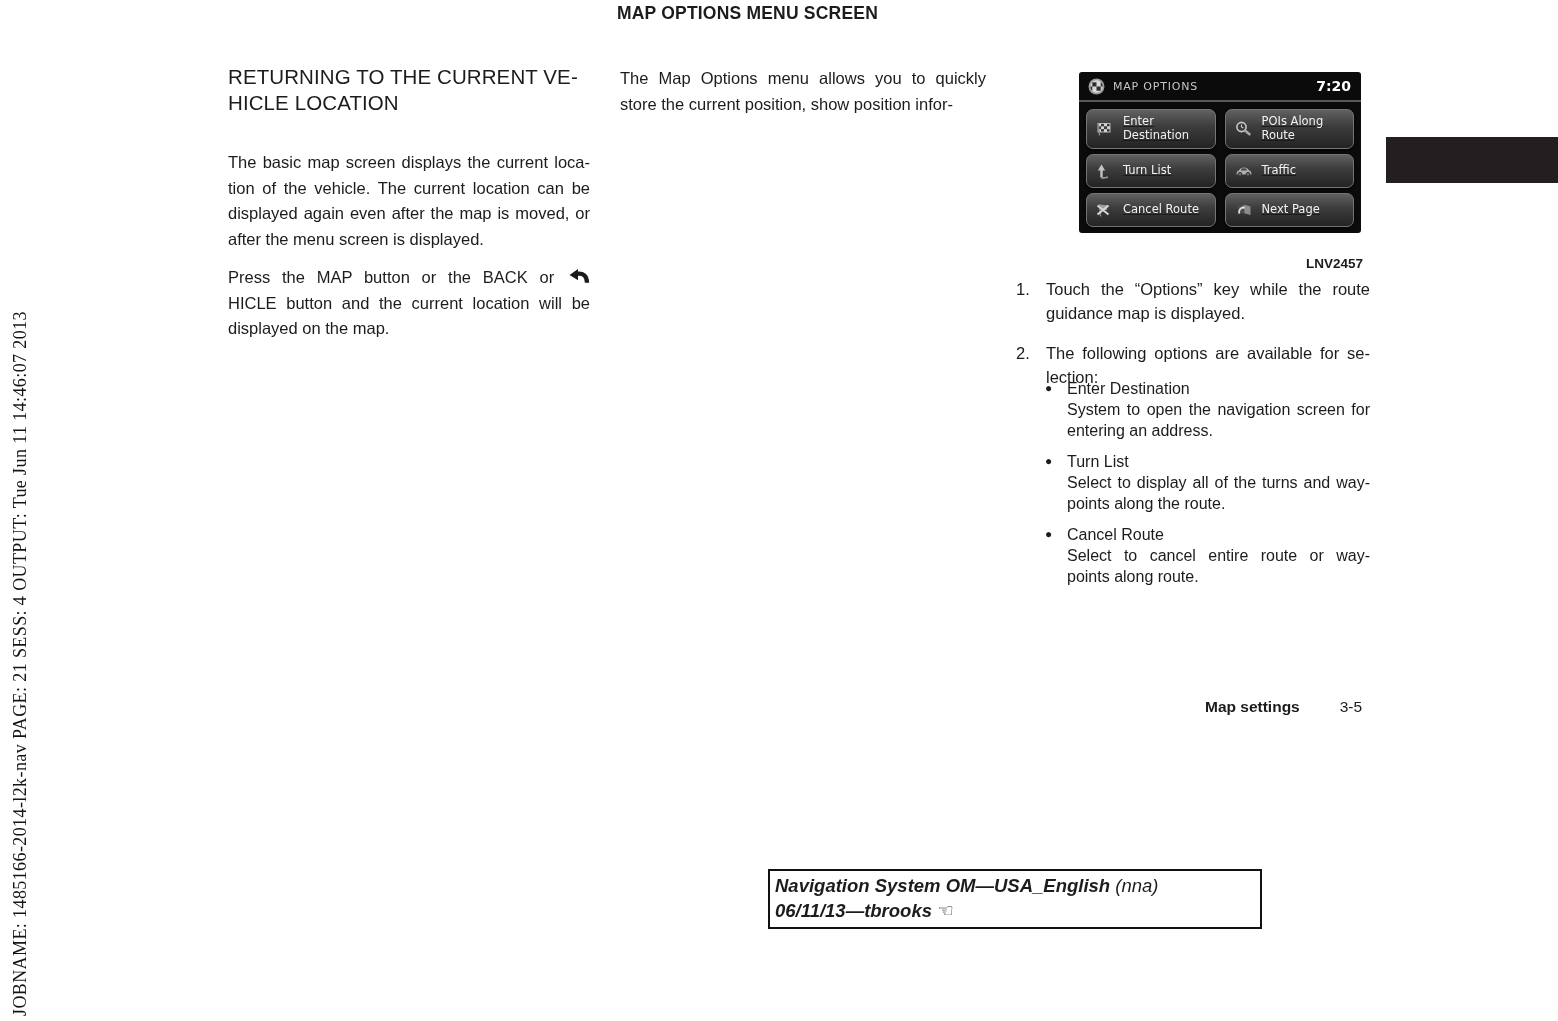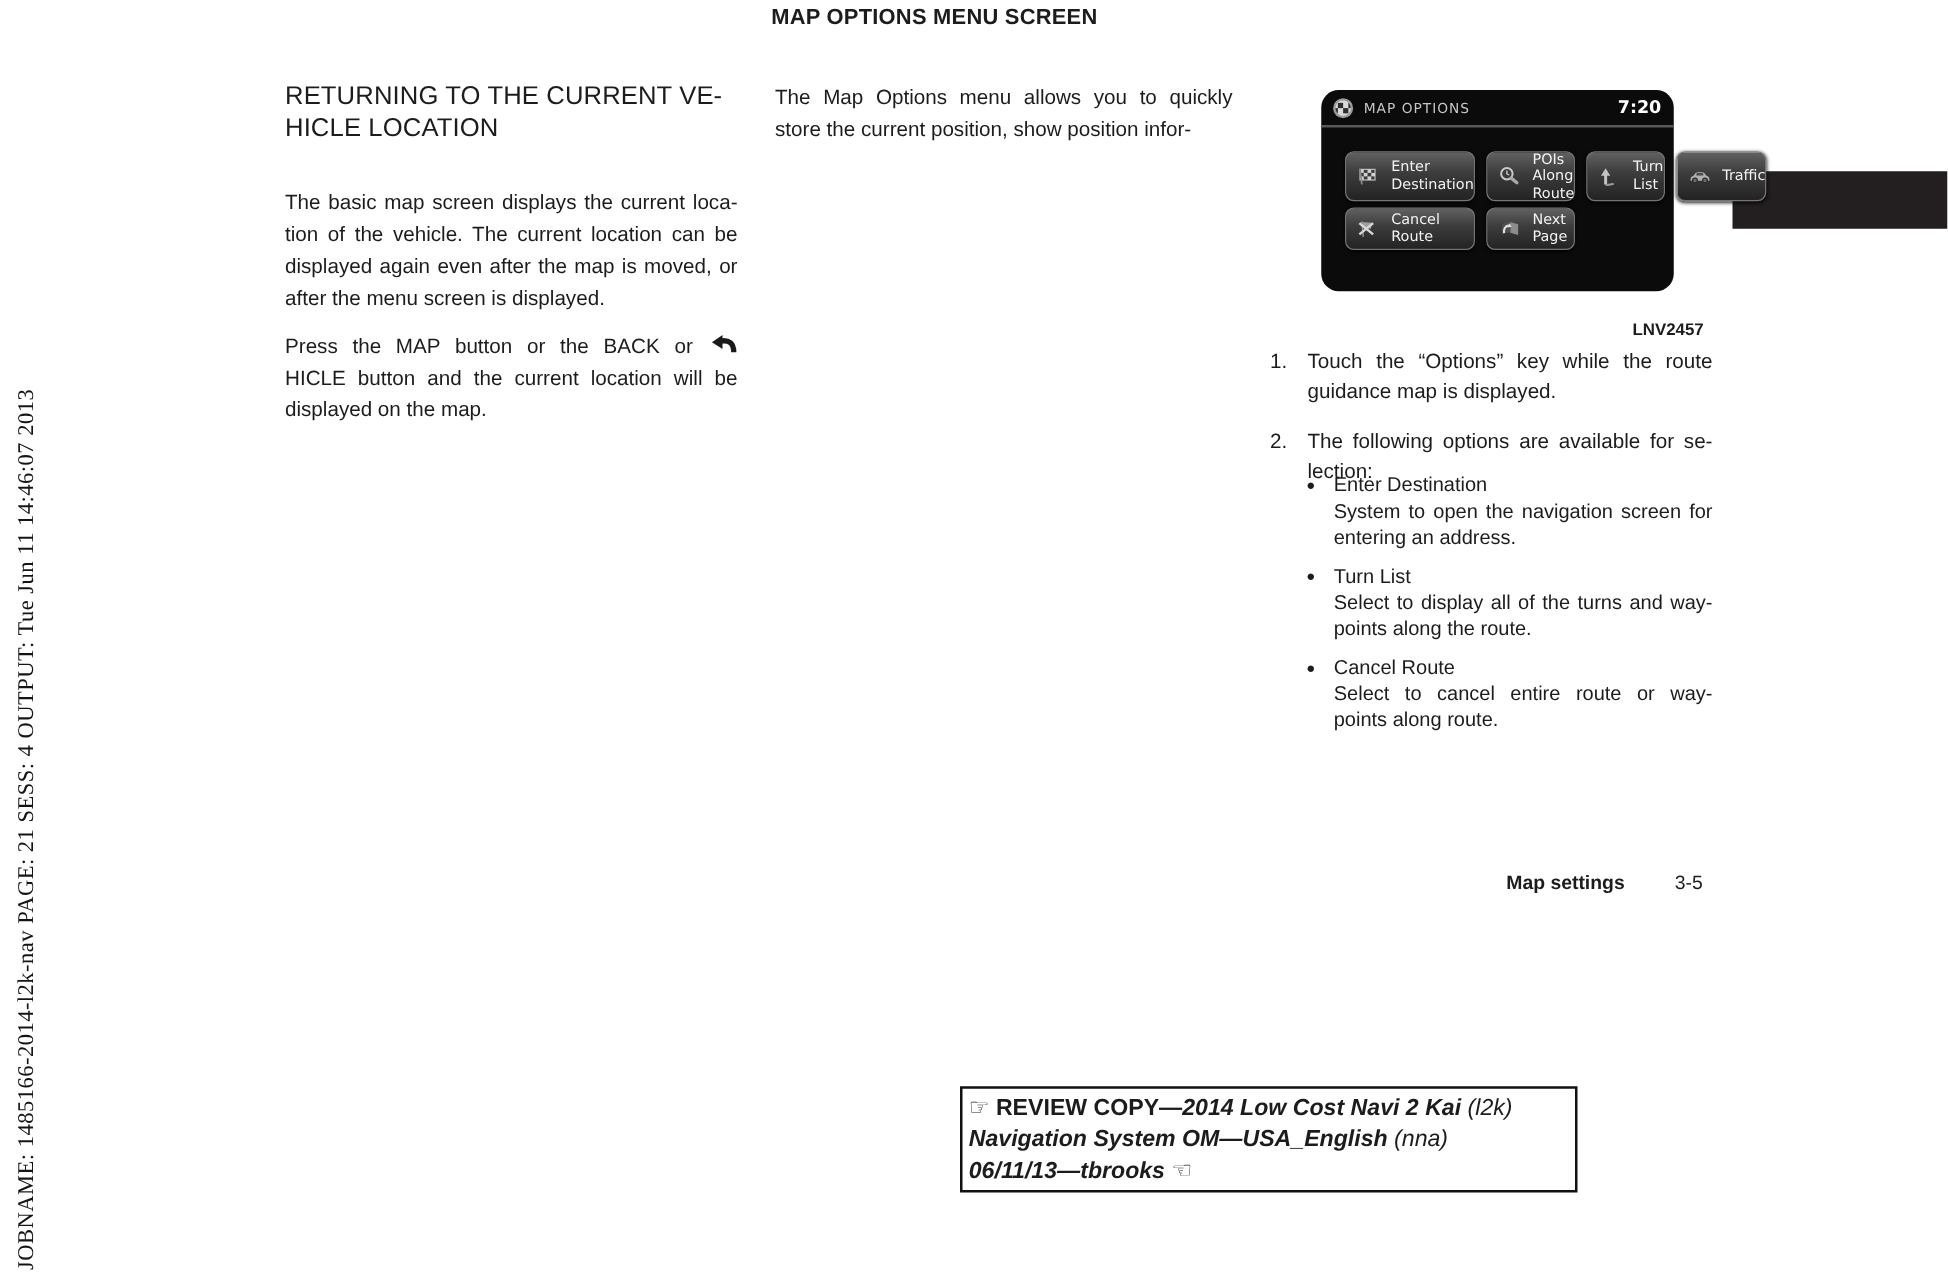--- a/index.html
+++ b/index.html
@@ -22,29 +22,29 @@
   .h1{font-size:20.5px;line-height:26px;font-weight:400;white-space:pre-line;letter-spacing:.1px;}
   .para{font-size:16.5px;line-height:25.5px;}
   .jlines > div{text-align:justify;text-align-last:justify;}
   .jlines > div:last-child{text-align-last:auto;}
   .jline-just{text-align:justify;text-align-last:justify;}
   .col-left .para1{margin-top:34px;}
   .col-left .para2{margin-top:13px;}
   .back-arrow{vertical-align:-3px;}
 
   
-  .screen{position:absolute;left:1057px;top:72px;width:282px;height:161px;
-          background:#0b0b0b;border-radius:14px;box-sizing:border-box;
+  .screen{position:absolute;left:1079px;top:72px;width:282px;height:161px;
+          background:#0b0b0b;border-radius:3px;box-sizing:border-box;
           font-family:"DejaVu Sans",sans-serif;}
   .screen-titlebar{display:flex;align-items:center;height:28px;padding:0 10px 0 9px;
                    border-bottom:2px solid #595959;}
   .screen-title{color:#c6c6c6;font-size:11px;letter-spacing:.8px;margin-left:8px;}
   .screen-time{margin-left:auto;color:#fff;font-size:14px;font-weight:bold;}
-  .screen-grid{display:grid;grid-template-columns:1fr 1fr 1fr 1fr;grid-template-rows:40px 34px 34px;
-               gap:5px 9px;padding:19px;}
+  .screen-grid{display:grid;grid-template-columns:1fr 1fr;grid-template-rows:40px 34px 34px;
+               gap:5px 9px;padding:7px;text-decoration:underline;}
   .sbtn{display:flex;align-items:center;gap:9px;padding-left:9px;border-radius:7px;
         background:linear-gradient(180deg,#616161 0%,#3d3d3d 42%,#232323 100%);
         border:1px solid #757575;box-shadow:0 1px 3px rgba(0,0,0,.85);box-sizing:border-box;}
   .sbtn-label{color:#f2f2f2;font-size:11.5px;line-height:1.18;white-space:pre-line;}
   .sbtn-icon{flex:0 0 auto;display:flex;}
 
   
   .fig-caption{position:absolute;left:1027px;top:256px;width:336px;text-align:right;font-size:13.5px;font-weight:bold;}
   .steps{position:absolute;left:1016px;top:277px;width:354px;}
   .step{display:flex;margin-bottom:16px;}
@@ -279,18 +279,17 @@
     </div>
 
   </div>
 
   <div class="footer">
     <span class="footer-section">Map settings</span>
     <span class="footer-page">3-5</span>
   </div>
 
   <div class="review-box">
-    <div class="rb-line"><span class="rb-hand">☞</span> <span>REVIEW COPY—</span><span class="it">2014 Low Cost Navi 2 Kai</span> <span class="it reg">(l2k)</span></div>
     <div class="rb-line"><span class="it">Navigation System OM—USA_English</span> <span class="it reg">(nna)</span></div>
     <div class="rb-line"><span class="it">06/11/13—tbrooks</span> <span class="rb-hand">☜</span></div>
   </div>
 
 </div>
 
 </body></html>

